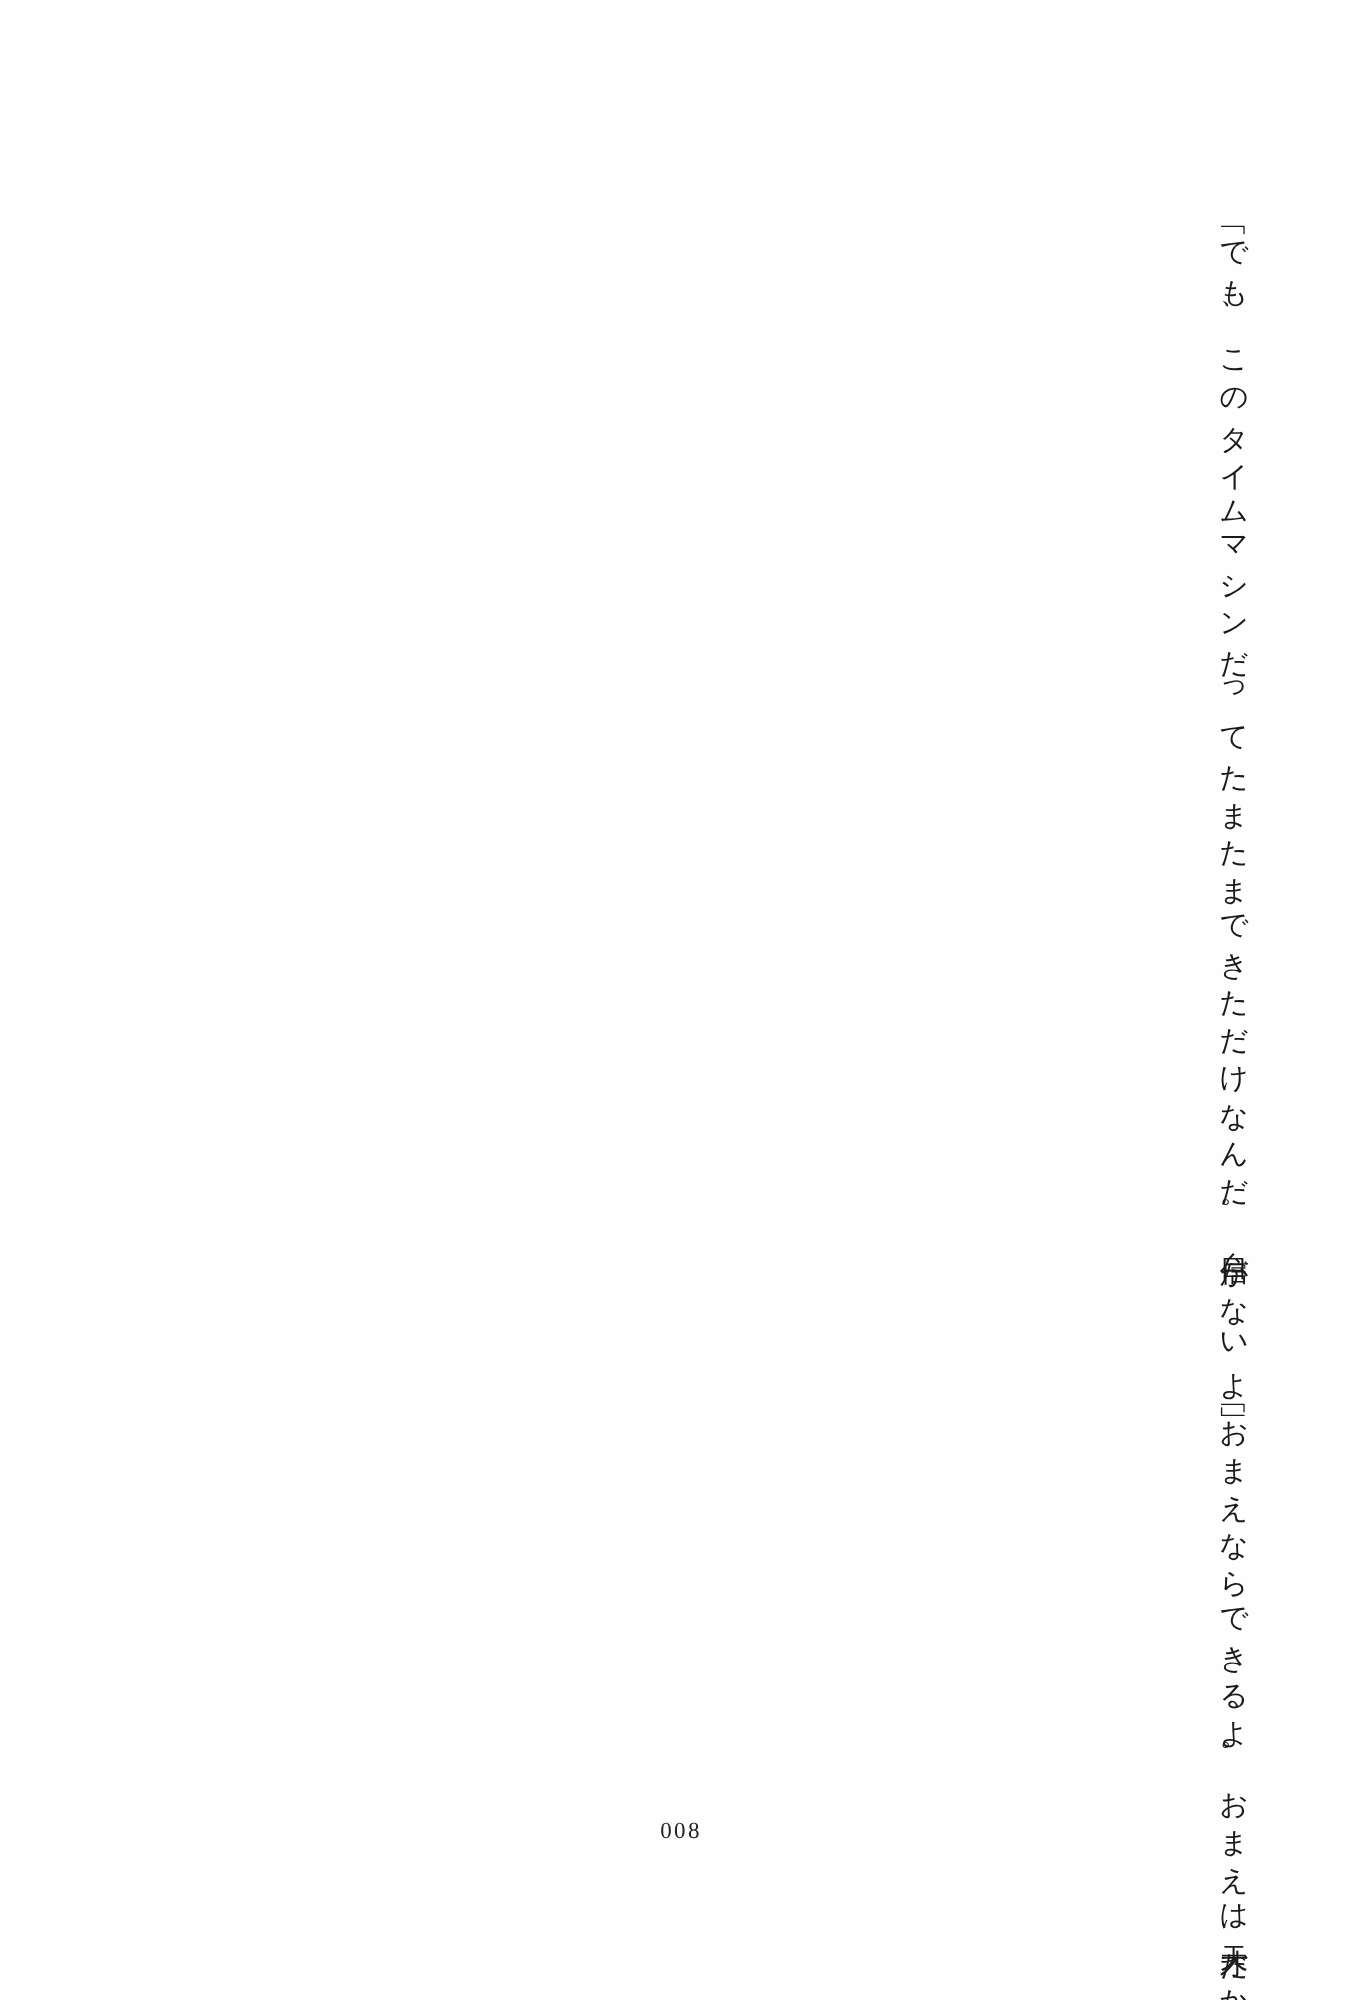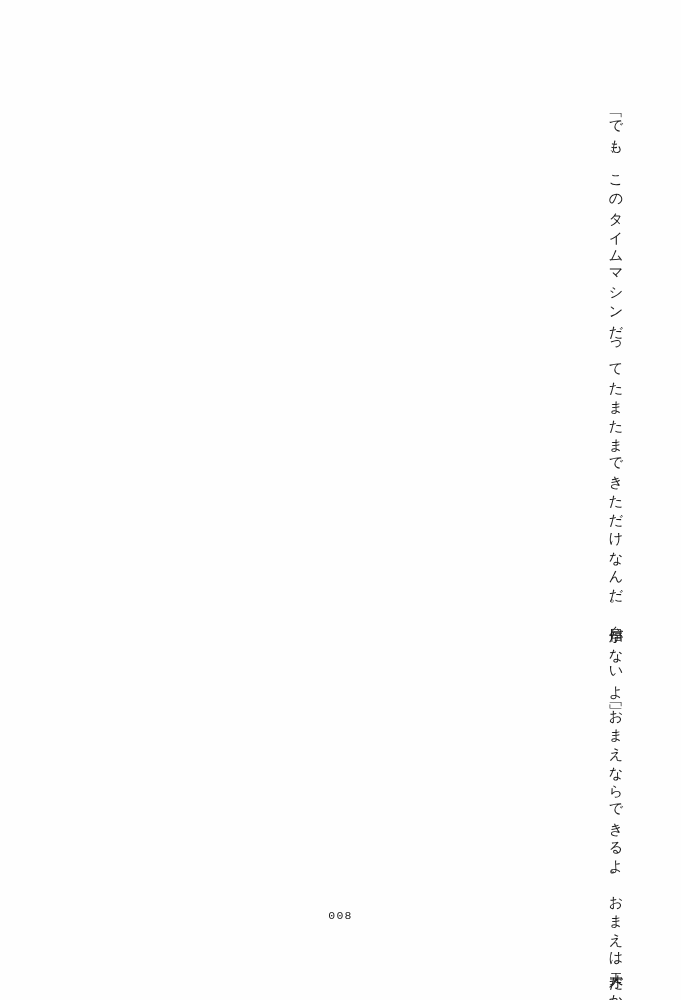--- a/index.html
+++ b/index.html
@@ -43,21 +43,21 @@
   }
   .page-number {
     position: absolute;
     left: 0;
     right: 0;
     bottom: 78px;
     text-align: center;
     font-size: 11.5px;
     letter-spacing: 1.2px;
     color: #222222;
-    font-family: Liberation Mono, monospace;
+    font-family: Liberation Serif, serif;
   }
 </style>
 </head>
 <body>
 
 <div class="page">
 
   <div class="text-block">
     <div class="col">「でも、このタイムマシンだってたまたまできただけなんだ。自信がないよ」</div>
     <div class="col">「おまえならできるよ。おまえは天才だから」</div>

